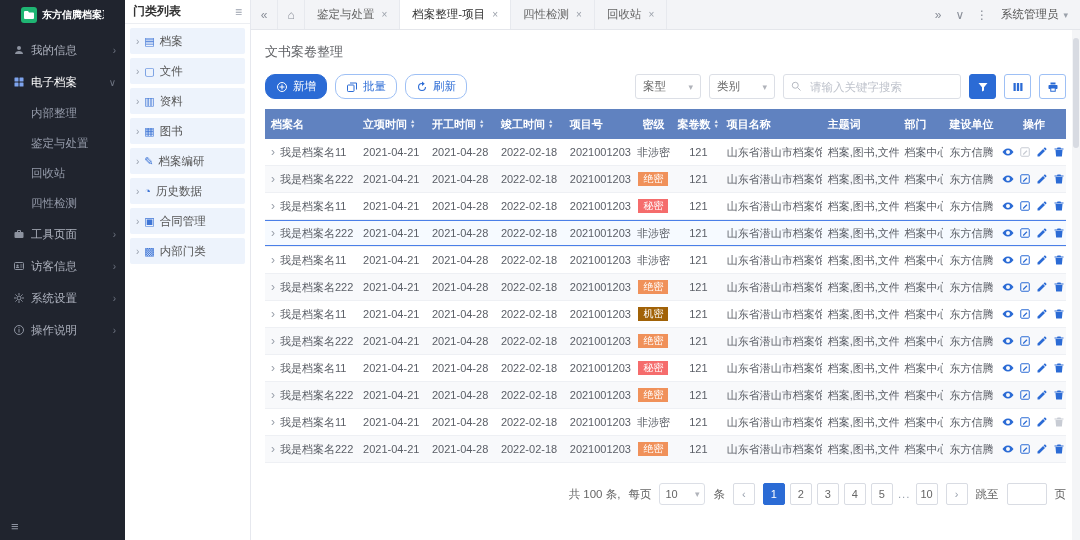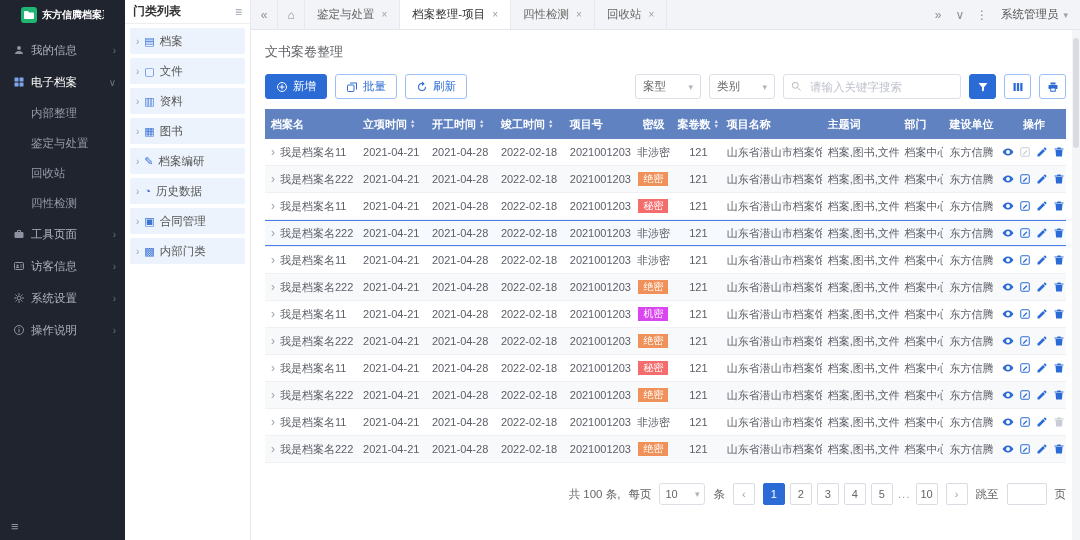--- a/index.html
+++ b/index.html
@@ -36,21 +36,21 @@
   .tab.active{background:#fff;color:#333}
   .tab .x{color:#9aa0aa;font-size:10px}
   .tabbar-right{margin-left:auto;display:flex;align-items:center}
   .tabbar-right .tb-icon{border-right:none;width:22px}
   .user{display:flex;align-items:center;gap:5px;padding:0 12px 0 8px;color:#555;cursor:pointer;font-size:11.5px;white-space:nowrap}
   .user .caret{color:#9aa0aa;font-size:9px}
 
   .content{flex:1;background:#fff;padding:10px 14px 0;position:relative}
   .page-title{font-size:13px;color:#606266;font-weight:normal;margin:3px 0 13px}
   .toolbar{display:flex;align-items:center;gap:8px;margin-bottom:10px}
-  .btn{height:25px;display:inline-flex;align-items:center;gap:5px;padding:0 10px;border-radius:3px;font-size:11.5px;cursor:pointer;border:1px solid transparent;background:#fff;font-family:inherit}
+  .btn{height:25px;display:inline-flex;align-items:center;gap:5px;padding:0 10px;border-radius:10px;font-size:11.5px;cursor:pointer;border:1px solid transparent;background:#fff;font-family:inherit}
   .btn-primary{background:var(--accent);color:#fff;border-color:var(--accent)}
   .btn-outline{color:var(--accent);border-color:#9ec0f5}
   .spacer{flex:1}
   .select{height:25px;border:1px solid #dcdfe6;border-radius:3px;display:inline-flex;align-items:center;justify-content:space-between;padding:0 7px;width:66px;color:#666;font-size:11.5px;cursor:pointer;background:#fff;gap:12px}
   .select .caret{color:#b0b3ba;font-size:9px}
   .search{position:relative;width:178px}
   .search input{width:100%;height:25px;border:1px solid #dcdfe6;border-radius:3px;padding:0 8px 0 26px;font-size:11.5px;color:#555;outline:none;font-family:inherit}
   .search input::placeholder{color:#bfc3cc}
   .mag{position:absolute;left:7px;top:6px;color:#b6bac2}
   .iconbtn{width:27px;height:25px;border-radius:3px;border:1px solid #9ec0f5;background:#fff;color:var(--accent);display:inline-flex;align-items:center;justify-content:center;cursor:pointer}
@@ -647,21 +647,21 @@
           <div class="tr grid">
             <div class="td">
               <span class="expand">›</span>
               <span>我是档案名11</span>
             </div>
             <div class="td">2021-04-21</div>
             <div class="td">2021-04-28</div>
             <div class="td">2022-02-18</div>
             <div class="td">2021001203</div>
             <div class="td center">
-              <span class="badge" style="background: #d946ef;">机密</span>
+              <span class="badge" style="background: #a16207;">机密</span>
             </div>
             <div class="td center">121</div>
             <div class="td">山东省潜山市档案馆</div>
             <div class="td">档案,图书,文件</div>
             <div class="td">档案中心</div>
             <div class="td">东方信腾</div>
             <div class="td center ops">
               <span class="op">
                 <svg viewBox="0 0 24 24">
                   <path d="M12 5C6.5 5 2.5 9.5 1 12c1.5 2.5 5.5 7 11 7s9.5-4.5 11-7c-1.5-2.5-5.5-7-11-7zm0 11a4 4 0 110-8 4 4 0 010 8z" fill="currentColor"></path>

